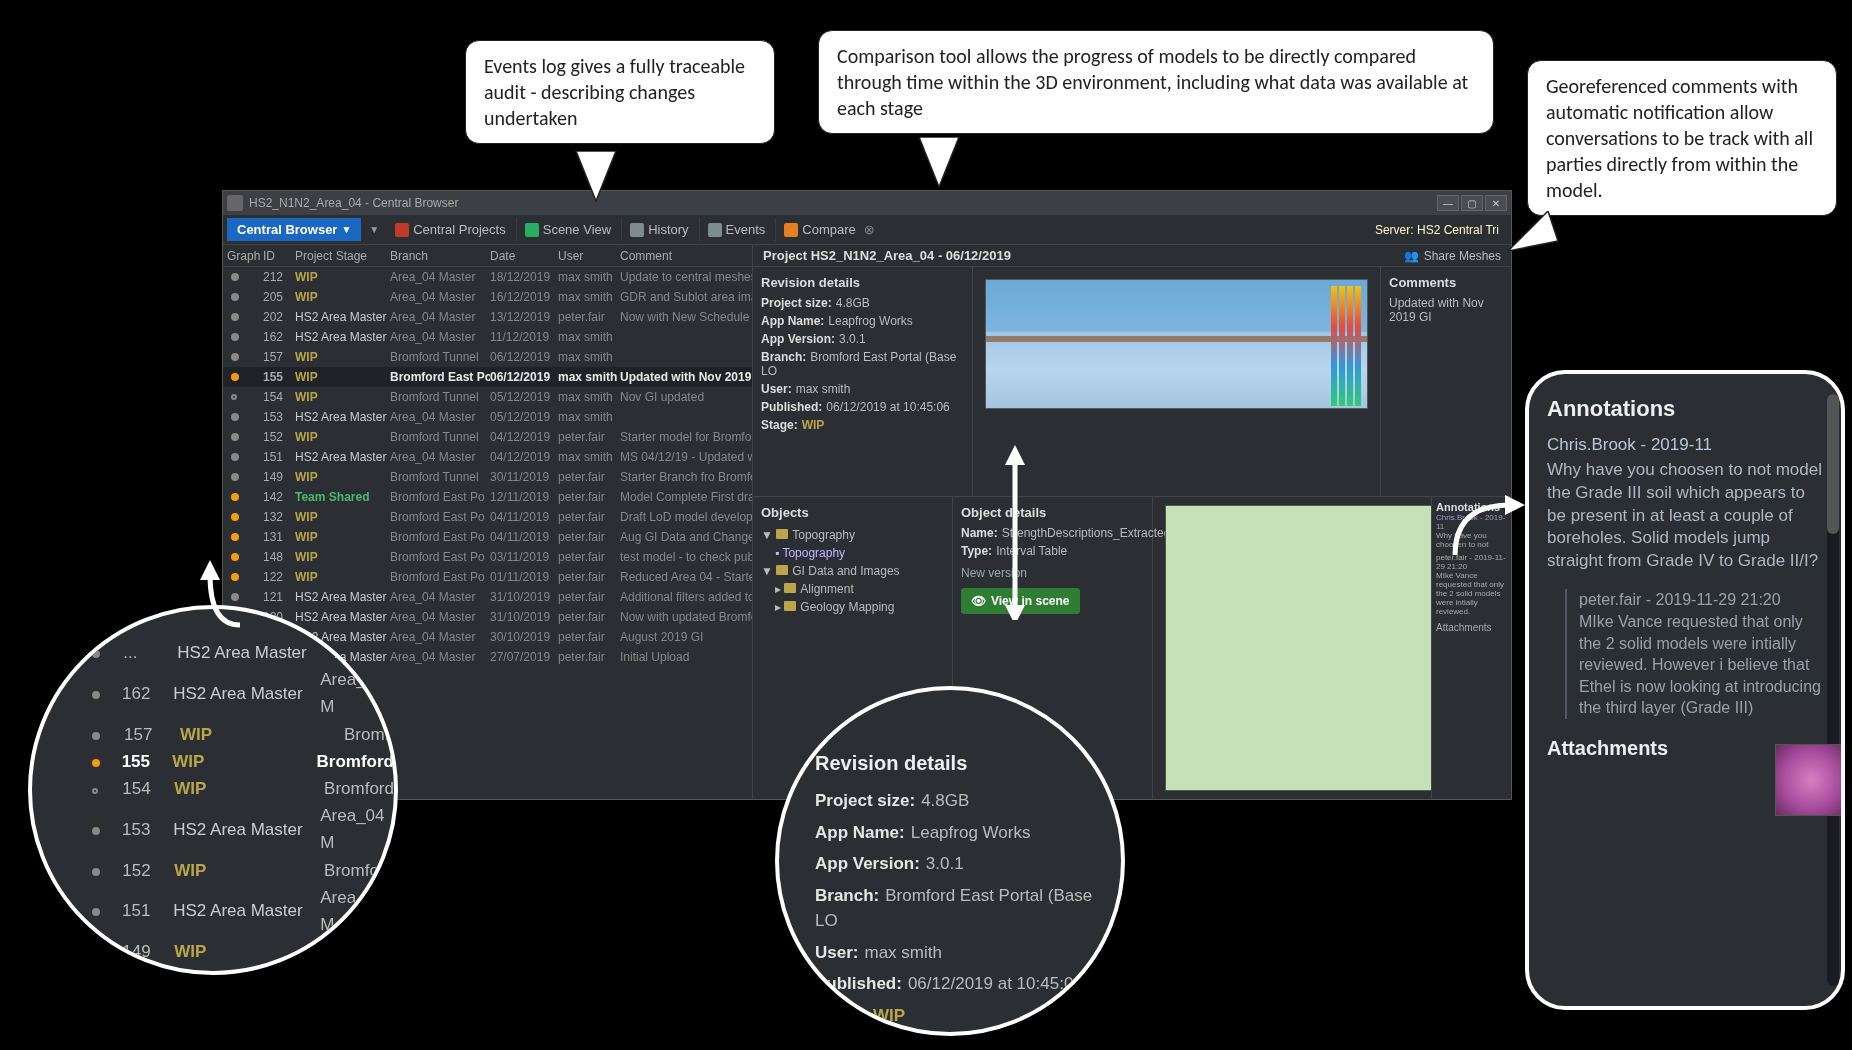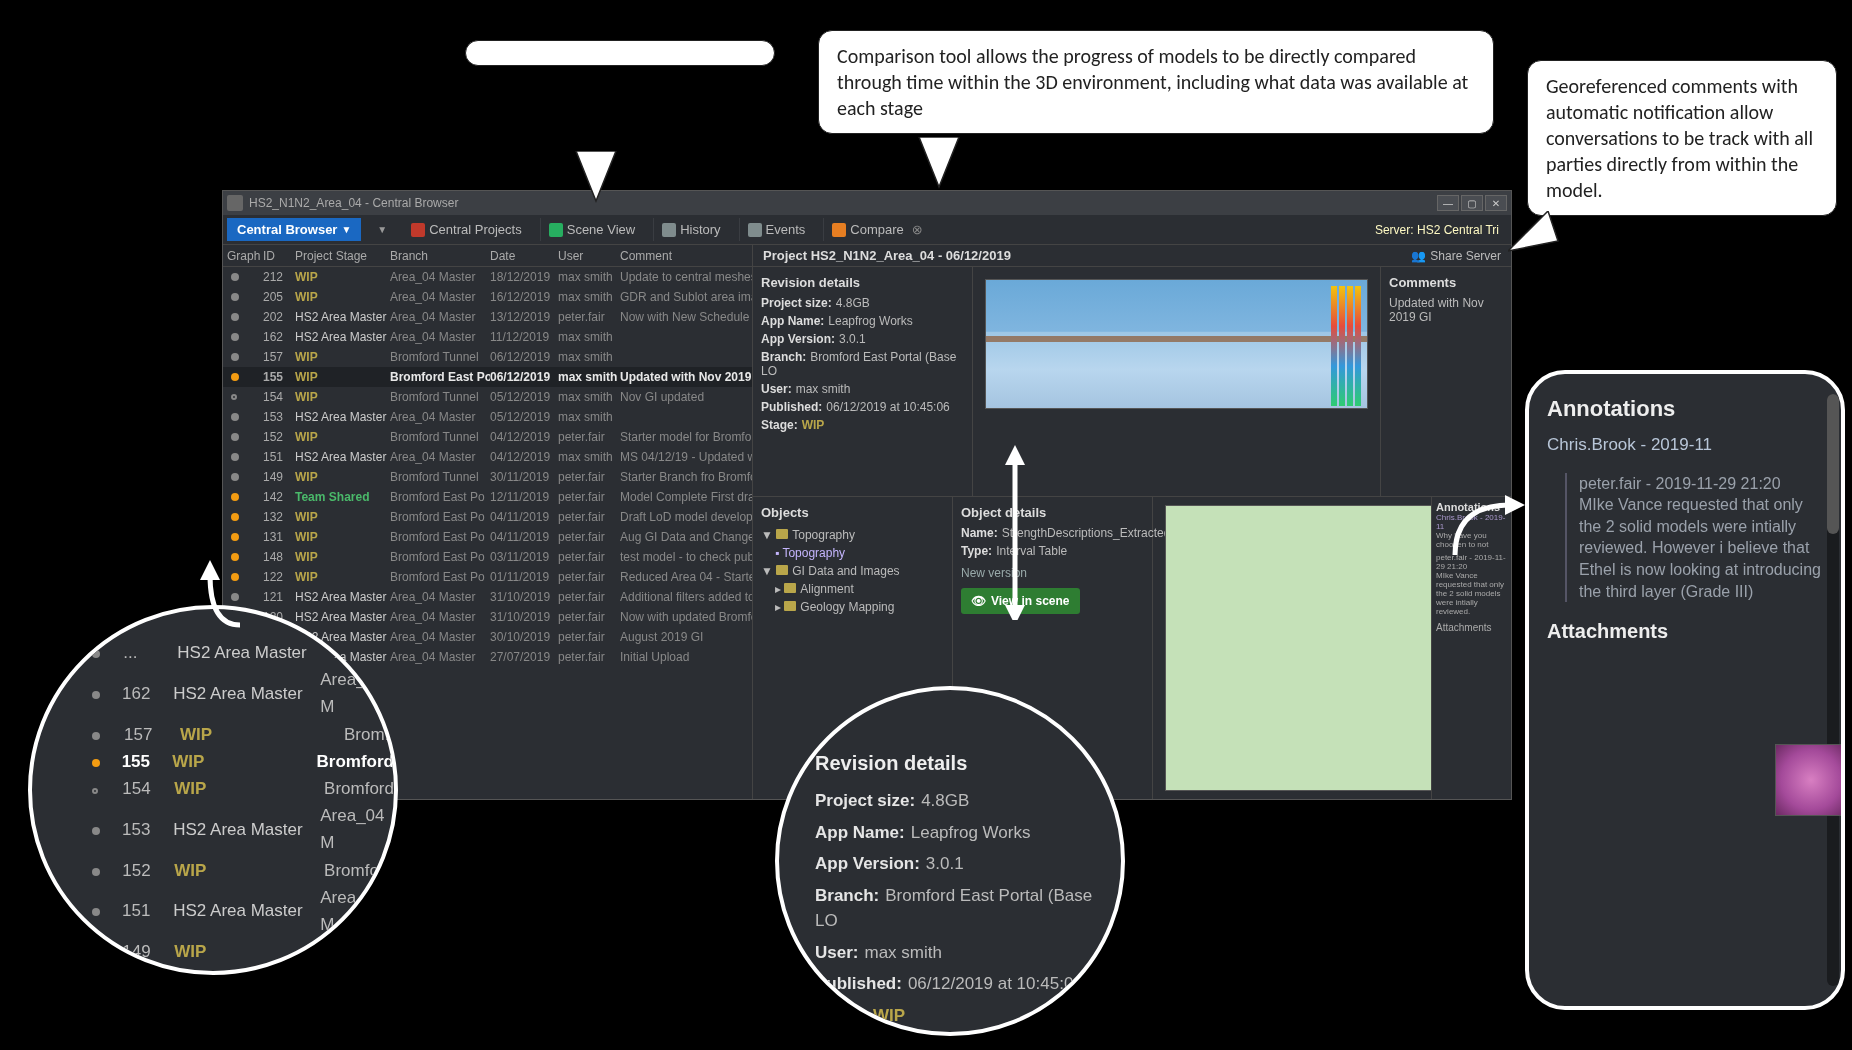--- a/index.html
+++ b/index.html
@@ -38,21 +38,21 @@
   .app-icon { width: 16px; height:16px; background:#666; display:inline-block; border-radius:2px;}
   .win-btns { display:flex; gap:2px;}
   .win-btn { width:22px; height:16px; background:#4a4d52; border:1px solid #666; display:flex; align-items:center; justify-content:center; font-size:10px; color:#ccc;}
   .toolbar {
     height: 30px;
     background: #2b2e33;
     border-bottom: 1px solid #444;
     display: flex;
     align-items: center;
     padding: 13px 4px;
-    gap: 10px;
+    gap: 2px;
     color: #ccc;
     font-size: 13px;
   }
   .central-dd {
     background: #1a68c2;
     color: #fff;
     padding: 4px 10px;
     font-weight: bold;
     display:flex;
     align-items:center;
@@ -464,21 +464,21 @@
             <span class="r-comment">Initial Upload</span>
           </div>
         </div>
     </div>
 
     <div class="right-pane">
       <div class="proj-header">
         <span>Project HS2_N1N2_Area_04 - 06/12/2019</span>
         <span class="share-btn">
             <span>👥</span>
-            <span>Share Server</span>
+            <span>Share Meshes</span>
           </span>
       </div>
       <div class="upper">
         <div class="rev-details">
           <div class="panel-title">Revision details</div>
           <div class="kv"><b>Project size:</b><span>4.8GB</span></div>
           <div class="kv"><b>App Name:</b><span>Leapfrog Works</span></div>
           <div class="kv"><b>App Version:</b><span>3.0.1</span></div>
           <div class="kv"><b>Branch:</b><span>Bromford East Portal (Base LO</span></div>
           <div class="kv"><b>User:</b><span>max smith</span></div>
@@ -530,20 +530,21 @@
             <div>MIke Vance requested that only the 2 solid models were intially reviewed.</div>
             <div class="lbl-attach" style="margin-top:6px">Attachments</div>
           </div>
         </div>
       </div>
     </div>
   </div>
 </div>
 
 <div class="callout callout1">
+  <span>Events log gives a fully traceable audit - describing changes undertaken</span>
   <svg style="position:absolute; left:100px; top:110px;" width="60" height="60">
       <path d="M10,0 L30,50 L50,0 Z" fill="#fff" stroke="#222" stroke-width="1.5"></path>
     </svg>
 </div>
 <div class="callout callout2">
   <span>Comparison tool allows the progress of models to be directly compared through time within the 3D environment, including what data was available at each stage</span>
   <svg style="position:absolute; left:90px; top:106px;" width="60" height="60">
       <path d="M10,0 L30,50 L50,0 Z" fill="#fff" stroke="#222" stroke-width="1.5"></path>
     </svg>
 </div>
@@ -629,20 +630,21 @@
     <div class="kv2"><b>User:</b><span>max smith</span></div>
     <div class="kv2"><b>Published:</b><span>06/12/2019 at 10:45:06</span></div>
     <div class="kv2"><b>Stage:</b><span class="stage-wip">WIP</span></div>
   </div>
 </div>
 
 <div class="zoom-circle zoom3">
   <div class="z-content">
     <div class="z-title">Annotations</div>
     <div class="author">Chris.Brook - 2019-11</div>
+    <div class="body-text">Why have you choosen to not model the Grade III soil which appears to be present in at least a couple of boreholes. Solid models jump straight from Grade IV to Grade II/I?</div>
     <div class="reply">
       <div>peter.fair - 2019-11-29 21:20</div>
       <div>MIke Vance requested that only the 2  solid models were intially reviewed. However i believe that Ethel is now looking at introducing the third layer (Grade III)</div>
     </div>
     <div class="attach">Attachments</div>
   </div>
   <div class="scroll-track">
       <div class="scroll-thumb"></div>
     </div>
   <div class="pink-thumb"></div>

